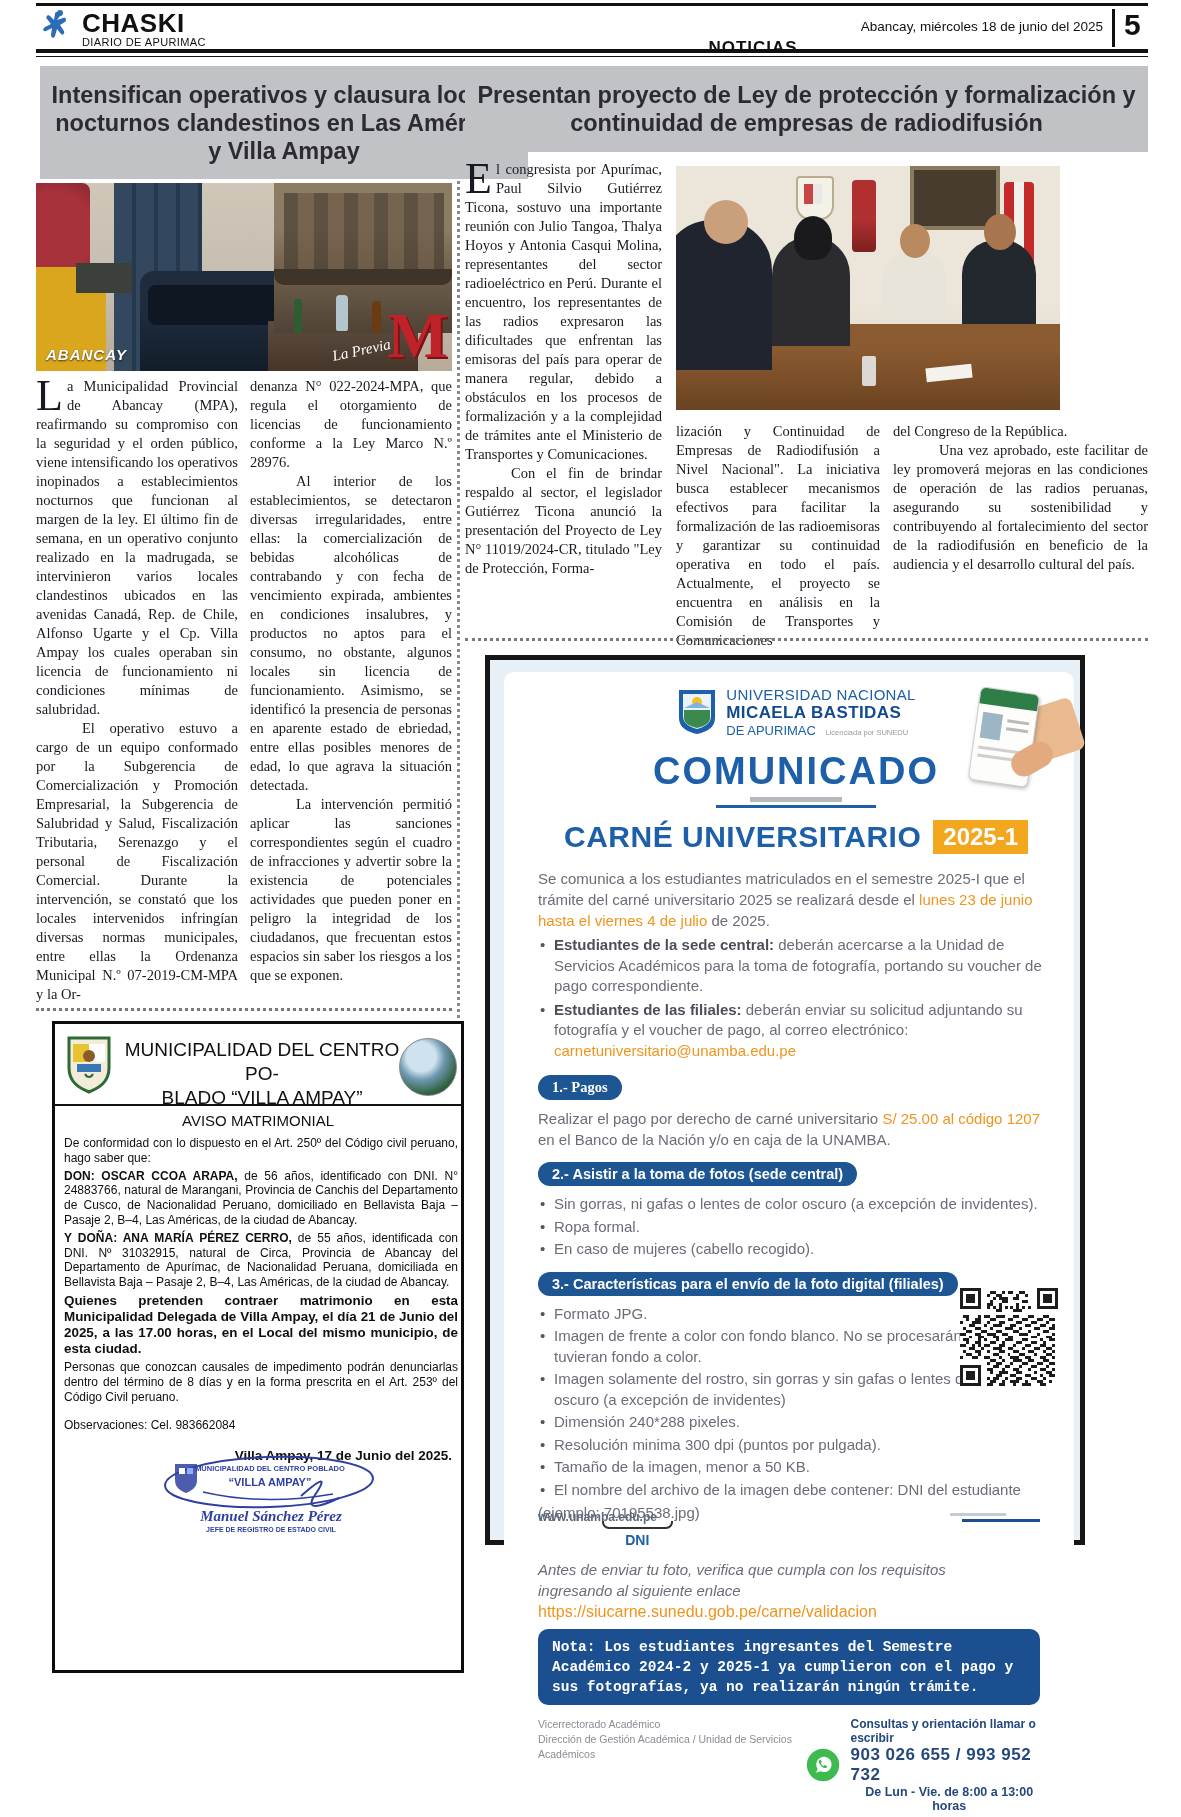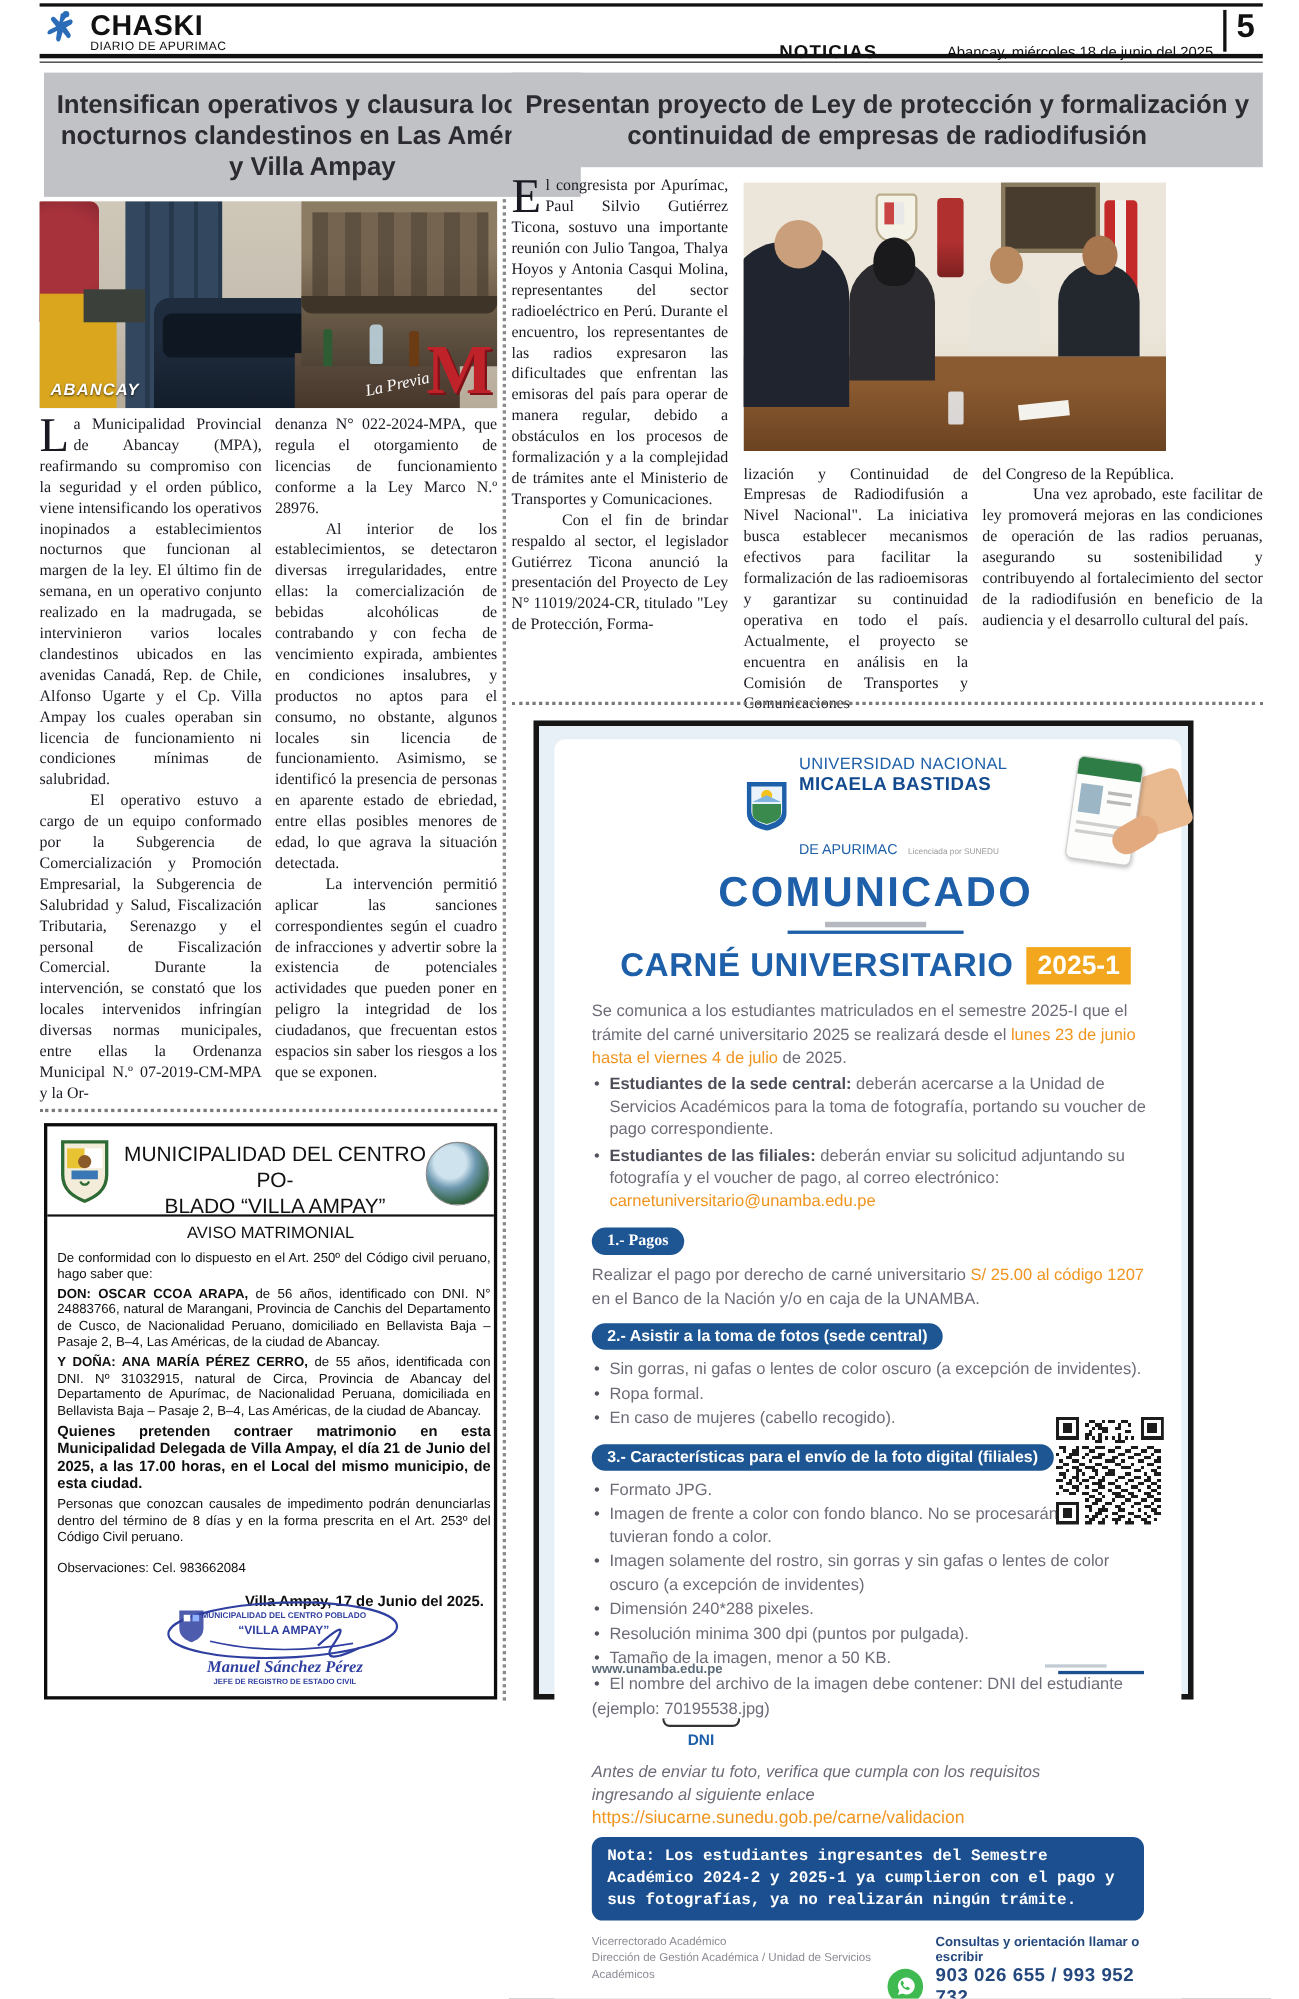--- a/index.html
+++ b/index.html
@@ -87,21 +87,21 @@
     <svg width="36" height="38" viewBox="0 0 36 38">
       <path d="M18 3c2 0 3 2 2 4l-3 4 6-2c3-1 4 2 2 4l-5 3 4 6c1 2-1 5-3 3l-4-5-2 7c-1 3-4 2-4-1l1-7-6 3c-3 1-4-2-1-4l6-3-4-5c-2-2 1-5 3-3l4 4 1-6c0-2 1-2 3-2z" fill="#2b6cb8"></path>
       <circle cx="20" cy="4" r="3" fill="#2b6cb8"></circle>
     </svg>
   </div>
   <div class="abs brand-name" style="left:82px;top:8px;">CHASKI</div>
   <div class="abs brand-sub" style="left:82px;top:36px;">DIARIO DE APURIMAC</div>
 
   <div class="abs section-label" style="left:688px;top:38px;width:130px;text-align:center;">NOTICIAS</div>
 
-  <div class="abs dateline" style="right:78px;top:40px;">Abancay, miércoles 18 de junio del 2025</div>
+  <div class="abs dateline" style="right:78px;top:19px;">Abancay, miércoles 18 de junio del 2025</div>
   <div class="abs rule" style="left:1112px;top:9px;width:3px;height:38px;"></div>
   <div class="abs pagenum" style="left:1124px;top:8px;">5</div>
 
   <div class="abs rule" style="left:36px;top:49px;width:1112px;height:4px;"></div>
   <div class="abs rule" style="left:36px;top:56px;width:1112px;height:1px;"></div>
 
   <div class="abs dotted-v" style="left:457px;top:66px;height:1480px;"></div>
 
   <div class="abs headline-box" style="left:40px;top:66px;width:488px;height:113px;">
     <span>Intensifican operativos y clausura locales nocturnos clandestinos en Las Américas y Villa Ampay</span>
@@ -132,21 +132,21 @@
     <p class="news-p ind">El operativo estuvo a cargo de un equipo conformado por la Subgerencia de Comercialización y Promoción Empresarial, la Subgerencia de Salubridad y Salud, Fiscalización Tributaria, Serenazgo y el personal de Fiscalización Comercial. Durante la intervención, se constató que los locales intervenidos infringían diversas normas municipales, entre ellas la Ordenanza Municipal N.º 07-2019-CM-MPA y la Or-</p>
   </div>
   <div class="abs news-col" style="left:250px;top:377px;width:202px;height:616px;">
     <p class="news-p">denanza N° 022-2024-MPA, que regula el otorgamiento de licencias de funcionamiento conforme a la Ley Marco N.º 28976.</p>
     <p class="news-p ind">Al interior de los establecimientos, se detectaron diversas irregularidades, entre ellas: la comercialización de bebidas alcohólicas de contrabando y con fecha de vencimiento expirada, ambientes en condiciones insalubres, y productos no aptos para el consumo, no obstante, algunos locales sin licencia de funcionamiento. Asimismo, se identificó la presencia de personas en aparente estado de ebriedad, entre ellas posibles menores de edad, lo que agrava la situación detectada.</p>
     <p class="news-p ind">La intervención permitió aplicar las sanciones correspondientes según el cuadro de infracciones y advertir sobre la existencia de potenciales actividades que pueden poner en peligro la integridad de los ciudadanos, que frecuentan estos espacios sin saber los riesgos a los que se exponen.</p>
   </div>
 
   <div class="abs dotted-h" style="left:36px;top:1008px;width:416px;"></div>
 
-  <div class="abs aviso" style="left:40px;top:1021px;width:412px;height:524px;">
+  <div class="abs aviso" style="left:52px;top:1021px;width:412px;height:652px;">
     <div class="abs" style="left:8px;top:10px;">
       <svg width="52" height="60" viewBox="0 0 52 60">
         <path d="M6 4h40v30c0 14-10 20-20 24C16 54 6 48 6 34z" fill="#f2ecd8" stroke="#2e6b34" stroke-width="3"></path>
         <rect x="10" y="10" width="16" height="18" fill="#e8c332"></rect>
         <rect x="26" y="10" width="16" height="18" fill="#ffffff"></rect>
         <path d="M14 30h24v8H14z" fill="#3a78b5"></path>
         <circle cx="26" cy="22" r="6" fill="#8a5a28"></circle>
         <path d="M22 40c2 4 6 4 8 0" stroke="#2e6b34" stroke-width="2" fill="none"></path>
       </svg>
     </div>
@@ -232,21 +232,21 @@
         <svg width="42" height="48" viewBox="0 0 42 48">
           <path d="M3 2h36v28c0 10-9 14-18 16C12 44 3 40 3 30z" fill="#1d5fa8"></path>
           <path d="M7 6h28v22c0 8-7 11-14 13C14 39 7 36 7 28z" fill="#eaf2fb"></path>
           <circle cx="21" cy="14" r="5" fill="#f3c21e"></circle>
           <path d="M8 22h26v8c0 6-6 8-13 10-7-2-13-4-13-10z" fill="#3a8a4d"></path>
           <path d="M8 20l13-6 13 6z" fill="#7fb3e0"></path>
         </svg>
         <div>
           <div class="uni-blue" style="font-size:15px;letter-spacing:.3px;">UNIVERSIDAD NACIONAL</div>
           <div style="font-size:17px;font-weight:bold;color:#134a8e;letter-spacing:.4px;">MICAELA BASTIDAS</div>
-          <div style="font-size:13px;color:#1d5fa8;margin-top:41px;"><span>DE APURIMAC</span> <span style="font-size:7.5px;color:#9a9a9a;margin-left:6px;">Licenciada por SUNEDU</span></div>
+          <div style="font-size:13px;color:#1d5fa8;"><span>DE APURIMAC</span> <span style="font-size:7.5px;color:#9a9a9a;margin-left:6px;">Licenciada por SUNEDU</span></div>
         </div>
       </div>
 
       <div class="abs" style="right:6px;top:10px;width:100px;height:128px;">
         <div class="abs" style="right:-12px;top:26px;width:84px;height:54px;background:#e9b98f;border-radius:30px 10px 10px 40px;transform:rotate(-18deg);"></div>
         <div class="abs" style="left:6px;top:8px;width:58px;height:92px;background:#fdfdfb;border:1px solid #cfcfcf;border-radius:6px;transform:rotate(8deg);box-shadow:1px 2px 4px rgba(0,0,0,.25);">
           <div style="height:16px;background:#2f7d46;border-radius:5px 5px 0 0;"></div>
           <div style="position:absolute;left:5px;top:24px;width:20px;height:26px;background:#9db6c6;"></div>
           <div style="position:absolute;left:30px;top:28px;width:22px;height:3px;background:#b9b9b9;"></div>
           <div style="position:absolute;left:30px;top:36px;width:22px;height:3px;background:#b9b9b9;"></div>

